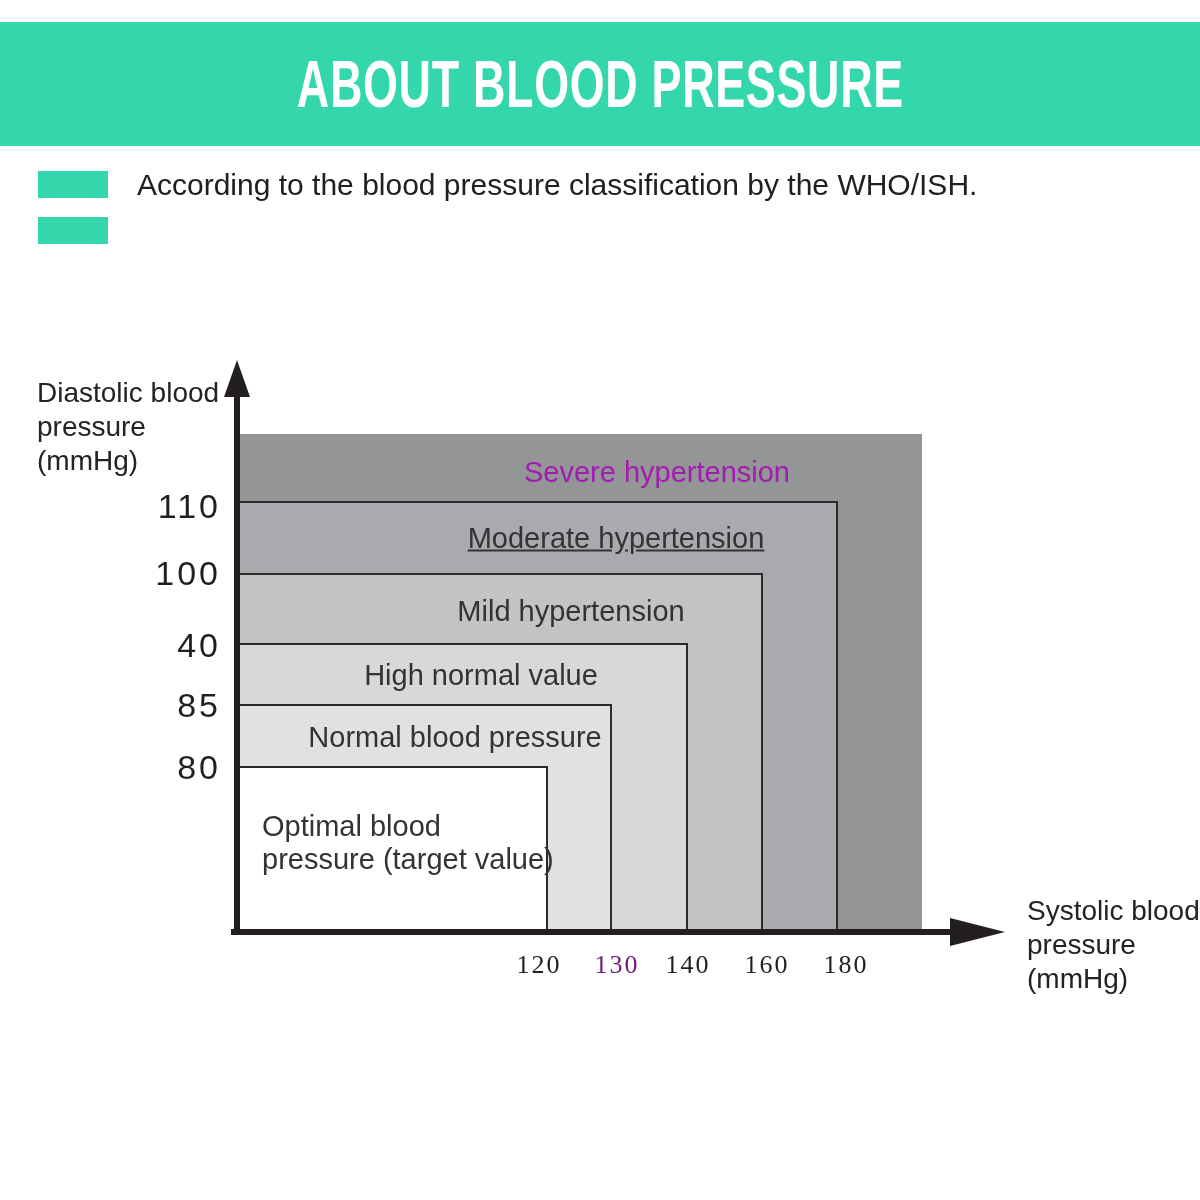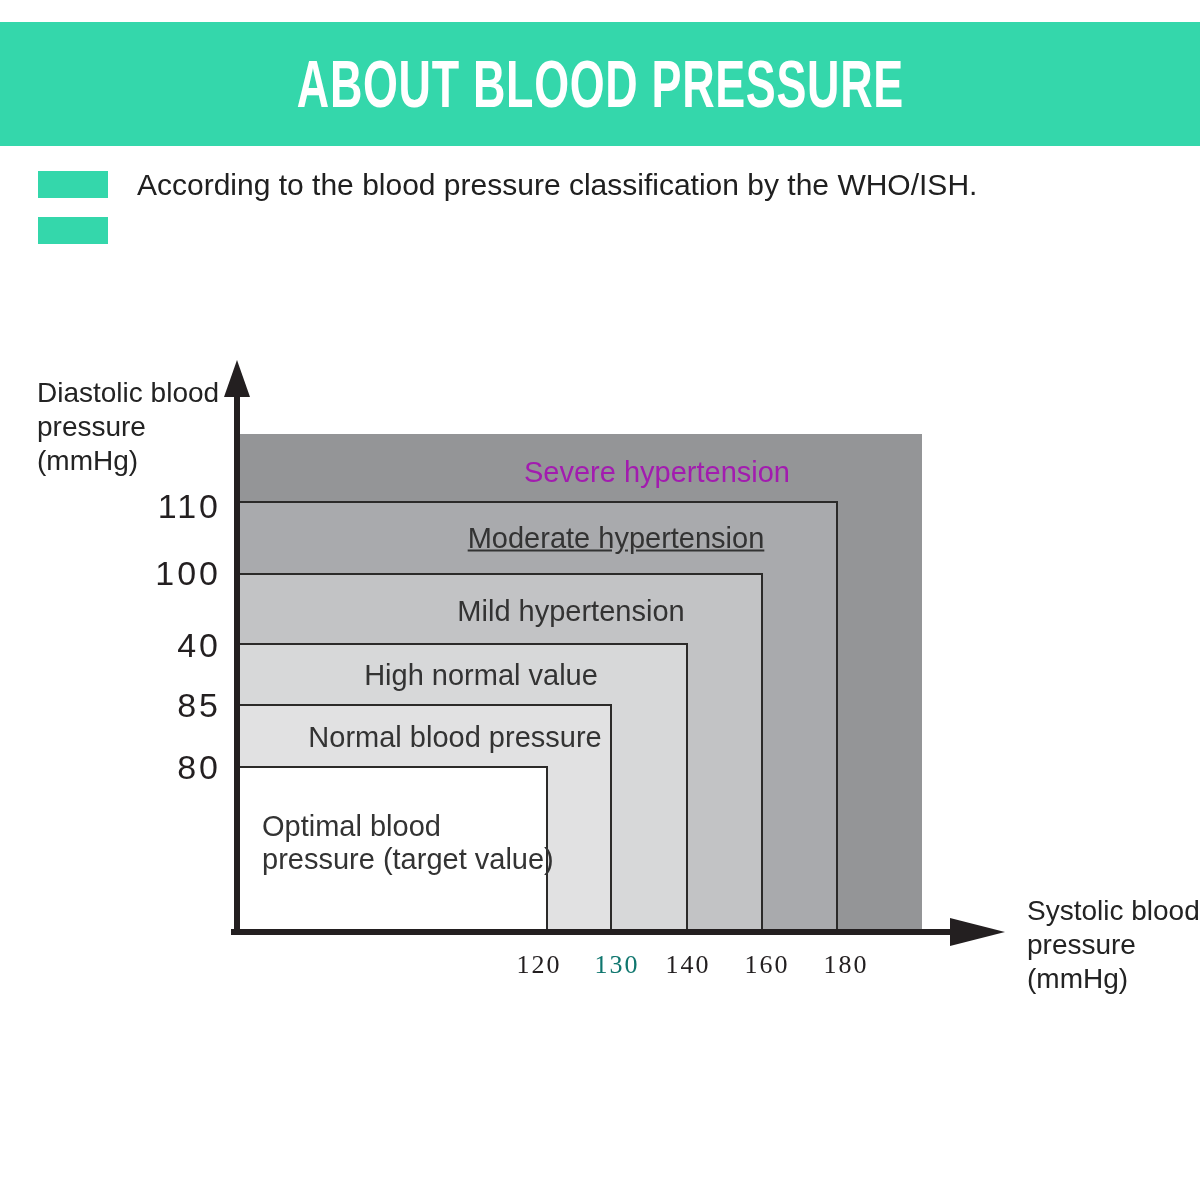--- a/index.html
+++ b/index.html
@@ -90,20 +90,20 @@
 
     <div id="yticks">
         <div class="ytick" style="top: 485px; color: rgb(35, 31, 32);">110</div>
         <div class="ytick" style="top: 552px; color: rgb(35, 31, 32);">100</div>
         <div class="ytick" style="top: 624px; color: rgb(35, 31, 32);">40</div>
         <div class="ytick" style="top: 684px; color: rgb(35, 31, 32);">85</div>
         <div class="ytick" style="top: 746px; color: rgb(35, 31, 32);">80</div>
       </div>
     <div id="xticks">
         <div class="xtick" style="left: 539px; top: 944px; color: rgb(35, 31, 32);">120</div>
-        <div class="xtick" style="left: 617px; top: 944px; color: #0f766e;">130</div>
+        <div class="xtick" style="left: 617px; top: 944px; color: #701a75;">130</div>
         <div class="xtick" style="left: 688px; top: 944px; color: rgb(35, 31, 32);">140</div>
         <div class="xtick" style="left: 767px; top: 944px; color: rgb(35, 31, 32); text-align: right;">160</div>
         <div class="xtick" style="left: 846px; top: 944px; color: rgb(35, 31, 32);">180</div>
       </div>
   </section>
 
 </div>
 
 </body></html>

